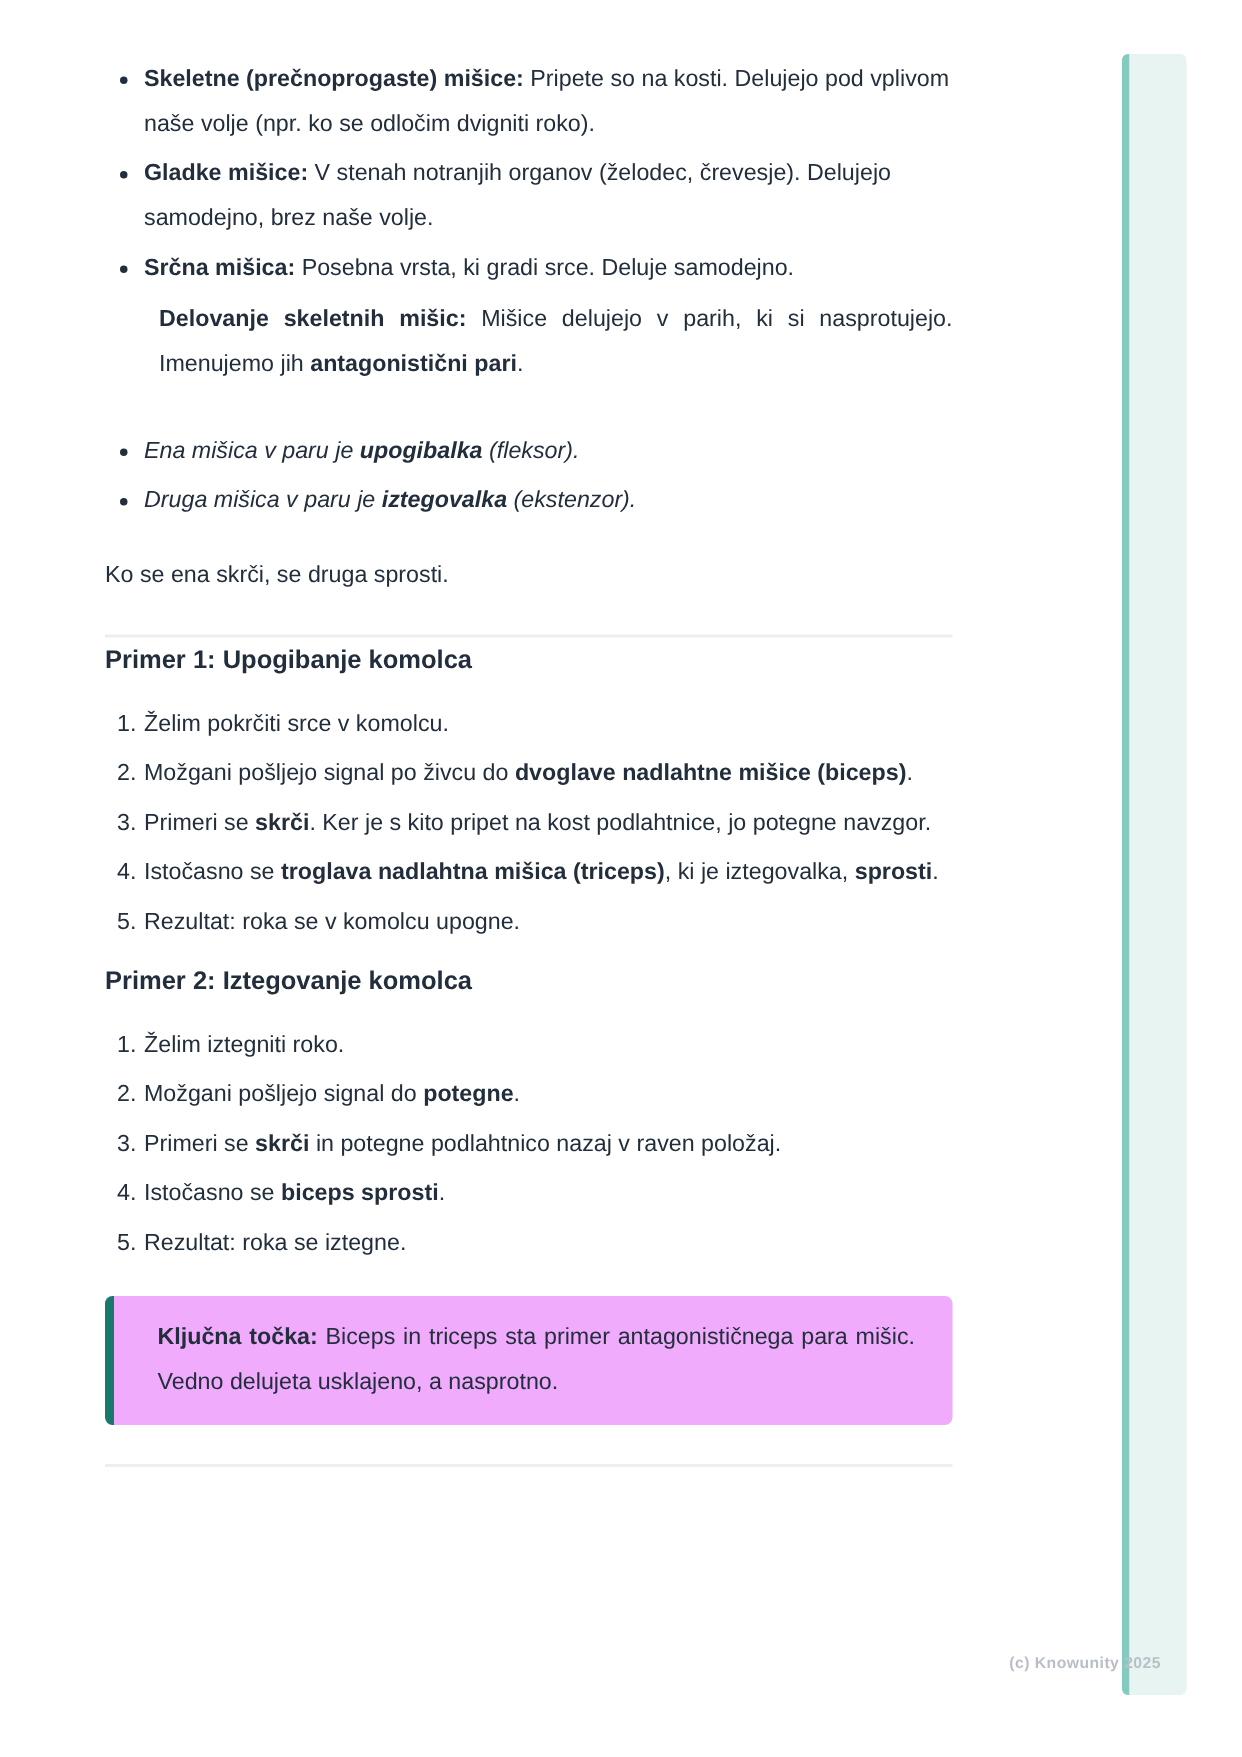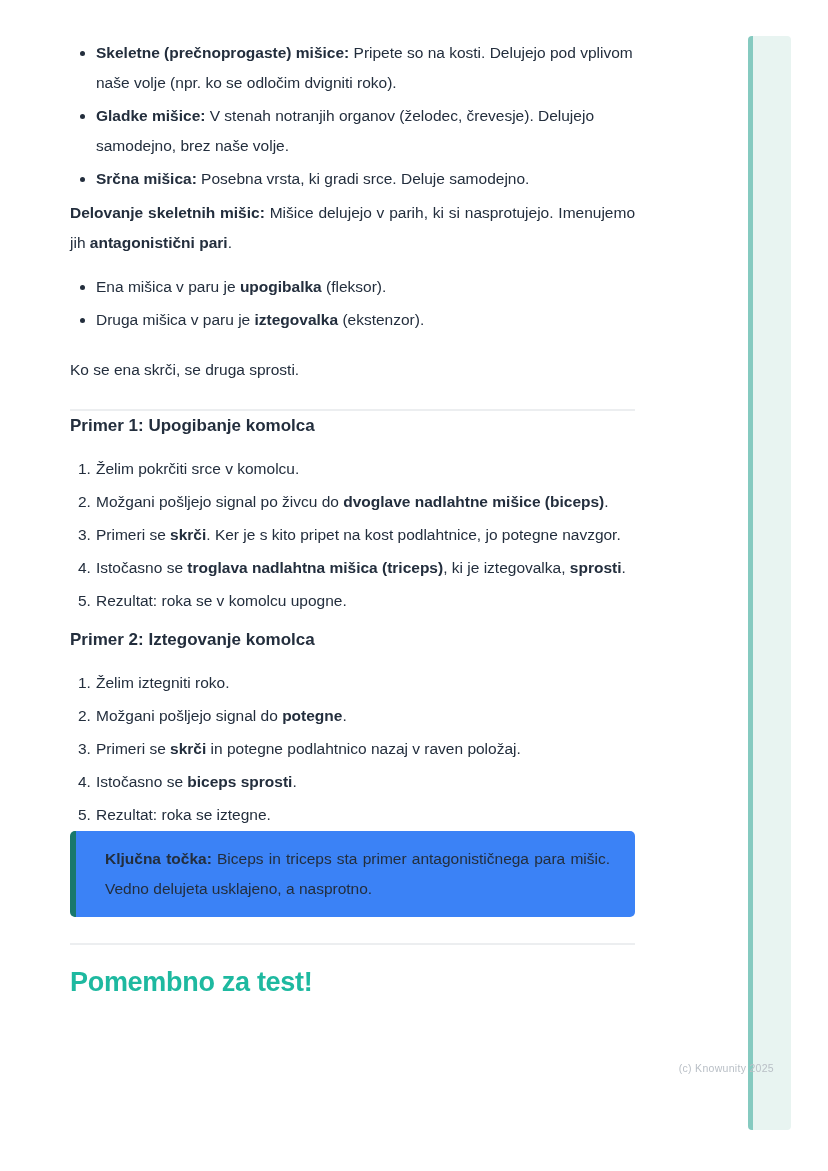--- a/index.html
+++ b/index.html
@@ -21,27 +21,28 @@
     width: 43px;
     height: 1094px;
     background: #e8f4f1;
     border-left: 5px solid #85cac0;
     border-radius: 4px;
     z-index: 1;
   }
 
   .footer-note {
     position: absolute;
-    top: 1061px;
+    top: 1102px;
     right: 54px;
     font-size: 10.5px;
     line-height: 14px;
     letter-spacing: 0.3px;
     color: #b9bfc6;
     z-index: 2;
+    font-weight: bold;
   }
 
   .content {
     position: absolute;
     left: 70px;
     top: 38px;
     width: 565px;
     font-size: 15.5px;
     line-height: 30px;
     z-index: 2;
@@ -61,24 +62,24 @@
     height: 5px;
     border-radius: 50%;
     background: #232e3d;
   }
 
   ol.steps { list-style: none; }
   ol.steps li { position: relative; padding-left: 26px; }
   ol.steps li + li { margin-top: 3px; }
   ol.steps .num { position: absolute; left: 8px; top: 0; }
 
-  p.justified { text-align: justify; }
+  p.justified { text-align: justify; margin-left: 36px; }
 
   .p-function { margin-top: 4px; }
-  .pair-list { margin-top: 14px; }
+  .pair-list { margin-top: 28px; font-style: italic; }
   .p-contract { margin-top: 20px; }
 
   hr.divider {
     border: none;
     height: 2px;
     background: #eceef0;
     margin-top: 24px;
   }
   hr.divider-2 { margin-top: 26px; }
 
@@ -96,22 +97,22 @@
     font-size: 17px;
     line-height: 30px;
     font-weight: bold;
     color: #232e3d;
   }
   h3.sub-2 { margin-top: 9px; }
 
   ol.steps { margin-top: 13px; }
 
   .callout {
-    margin-top: 1px;
-    background: #3b82f6;
+    margin-top: 20px;
+    background: #f0abfc;
     border-left: 6px solid #19786c;
     border-radius: 5px;
     padding: 13px 25px 13px 29px;
     text-align: justify;
   }
 </style>
 </head>
 <body>
 
 <div class="edge-strip"></div>
@@ -189,15 +190,14 @@
       <span class="num">5.</span><span>Rezultat: roka se iztegne.</span>
     </li>
   </ol>
 
   <div class="callout">
     <span class="b">Ključna točka:</span><span> Biceps in triceps sta primer antagonističnega para mišic. Vedno delujeta usklajeno, a nasprotno.</span>
   </div>
 
   <hr class="divider divider-2">
 
-  <h2 class="teal teal-last">Pomembno za test!</h2>
 
 </div>
 
 </body></html>

